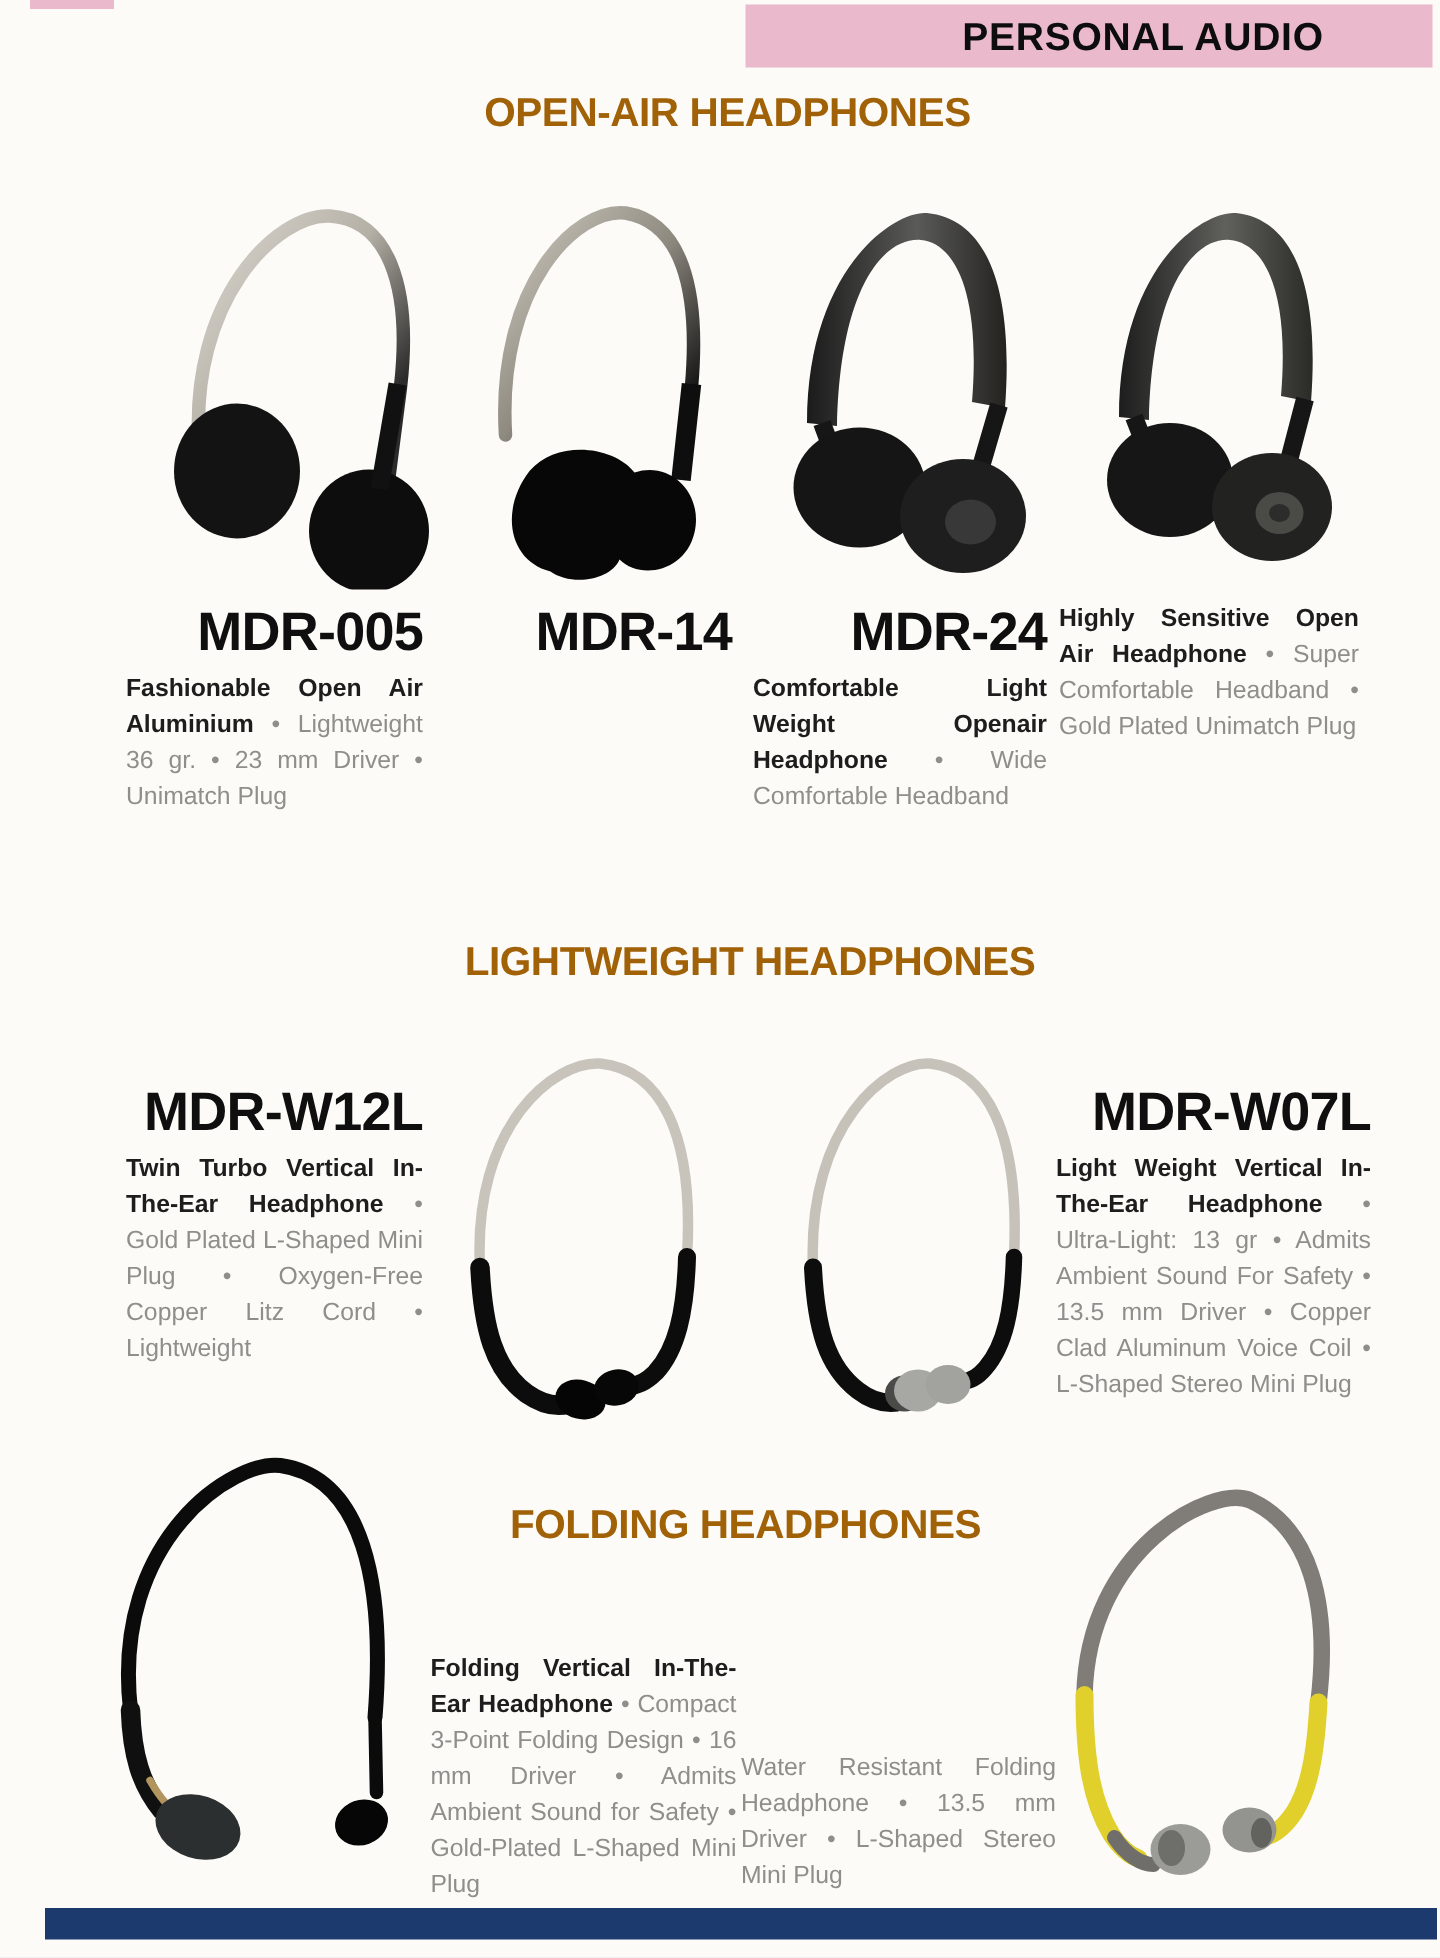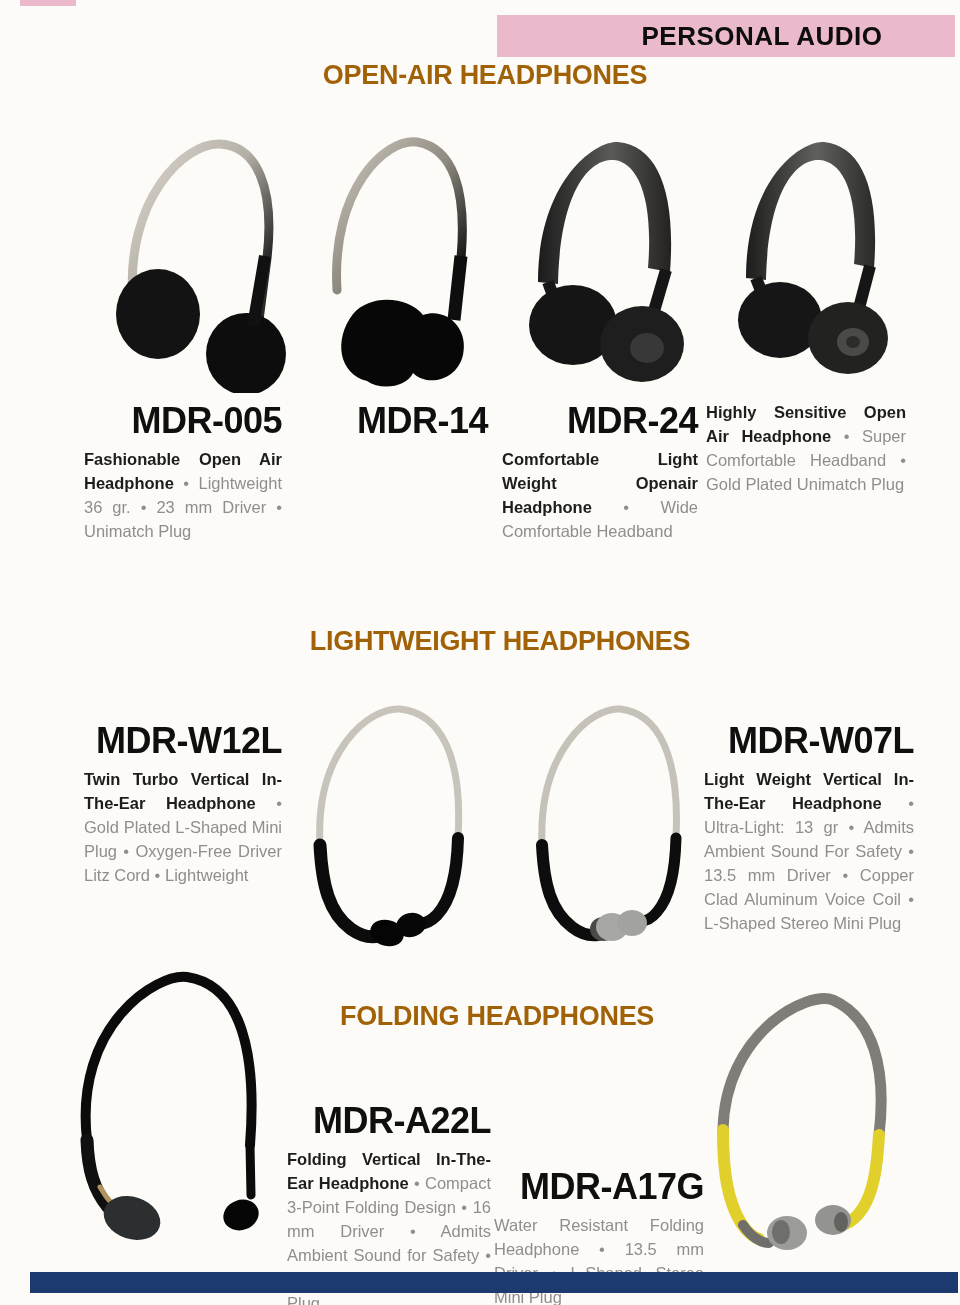--- a/index.html
+++ b/index.html
@@ -1,20 +1,20 @@
 <!DOCTYPE html>
 <html style="--pink: #eab9cb; --navy: #1c3a6e; --paper: #fcfbf8; --ink: #1d1d1d; --faded: #8f8e8b; --yellow: #e1cf2b;"><head>
 <meta charset="utf-8">
 <style>
   html,body{margin:0;padding:0;background:#e8e8e8;}
   .page{position:relative;width:960px;height:1305px;margin:0 auto;background:var(--paper,#fcfbf8);
         font-family:"Liberation Sans",sans-serif;overflow:hidden;}
   .pink-chip{position:absolute;left:20px;top:0;width:56px;height:6px;background:var(--pink,#eab9cb);}
   .banner{position:absolute;left:497px;top:3px;width:458px;height:42px;background:var(--pink,#eab9cb);
-          display:flex;align-items:center;justify-content:center;padding-left:72px;box-sizing:border-box;margin-top:12px;}
+          display:flex;align-items:center;justify-content:center;padding-left:72px;box-sizing:border-box;}
   .banner-label{font-size:26px;font-weight:bold;color:#0d0d0d;letter-spacing:.5px;white-space:nowrap;}
   .section-title{position:absolute;width:400px;text-align:center;font-size:27px;font-weight:bold;
                  color:#a16207;letter-spacing:-.3px;white-space:nowrap;}
   #title-openair{left:285px;top:60px;}
   #title-lightweight{left:300px;top:626px;}
   #title-folding{left:297px;top:1001px;}
   .product{position:absolute;}
   .model{margin:0 0 5px 0;font-size:36px;font-weight:700;letter-spacing:-.5px;color:#0f0f0f;white-space:nowrap;text-align:right;}
   .desc{margin:0;font-size:16.5px;line-height:24px;text-align:justify;}
   .desc .bold{font-weight:bold;color:var(--ink,#1d1d1d);}
@@ -100,41 +100,41 @@
       <path d="M142 134 L130 180" stroke="#161616" stroke-width="12"></path>
       <ellipse cx="52" cy="188" rx="42" ry="38" fill="#161616"></ellipse>
       <ellipse cx="120" cy="206" rx="40" ry="36" fill="#222220"></ellipse>
       <ellipse cx="125" cy="210" rx="16" ry="14" fill="#4a4a46"></ellipse>
       <ellipse cx="125" cy="210" rx="7" ry="6" fill="#2c2c2a"></ellipse>
     </svg>
   </div>
 
   <div class="product" style="left:84px;top:400px;width:198px">
     <h3 class="model">MDR-005</h3>
-    <p class="desc"><span class="bold">Fashionable Open Air Headphone</span> <span class="gray">• Lightweight 36 gr. • 23 mm Driver • Unimatch Plug</span></p>
+    <p class="desc"><span class="bold">Fashionable Open Air Aluminium</span> <span class="gray">• Lightweight 36 gr. • 23 mm Driver • Unimatch Plug</span></p>
   </div>
 
   <div class="product" style="left:290px;top:400px;width:198px">
     <h3 class="model">MDR-14</h3>
   </div>
 
   <div class="product" style="left:502px;top:400px;width:196px">
     <h3 class="model">MDR-24</h3>
     <p class="desc"><span class="bold">Comfortable Light Weight Openair Headphone</span> <span class="gray">• Wide Comfortable Headband</span></p>
   </div>
 
   <div class="product" style="left:706px;top:400px;width:200px">
     <p class="desc"><span class="bold">Highly Sensitive Open Air Headphone</span> <span class="gray">• Super Comfortable Headband • Gold Plated Unimatch Plug</span></p>
   </div>
 
   <div class="section-title" id="title-lightweight">LIGHTWEIGHT HEADPHONES</div>
 
   <div class="product" style="left:84px;top:720px;width:198px">
     <h3 class="model">MDR-W12L</h3>
-    <p class="desc"><span class="bold">Twin Turbo Vertical In-The-Ear Headphone</span> <span class="gray">• Gold Plated L-Shaped Mini Plug • Oxygen-Free Driver Litz Cord • Lightweight</span></p>
+    <p class="desc"><span class="bold">Twin Turbo Vertical In-The-Ear Headphone</span> <span class="gray">• Gold Plated L-Shaped Mini Plug • Oxygen-Free Copper Litz Cord • Lightweight</span></p>
   </div>
 
   <div class="photo" style="left:295px;top:695px;width:195px;height:255px">
     <svg viewBox="0 0 195 255">
       <path d="M25 150 C20 55 75 12 105 14 C145 18 168 60 163 143" fill="none" stroke="#c8c4bc" stroke-width="7" stroke-linecap="round"></path>
       <path d="M25 150 C27 190 34 218 56 234 C66 241 76 243 84 241" fill="none" stroke="#0c0c0c" stroke-width="13" stroke-linecap="round"></path>
       <ellipse cx="92" cy="238" rx="17" ry="13" fill="#050505" transform="rotate(15 92 238)"></ellipse>
       <path d="M163 143 C162 180 156 205 142 220 C136 226 130 229 124 229" fill="none" stroke="#0c0c0c" stroke-width="12" stroke-linecap="round"></path>
       <ellipse cx="116" cy="230" rx="15" ry="12" fill="#070707" transform="rotate(-12 116 230)"></ellipse>
     </svg>
@@ -163,26 +163,24 @@
       <path d="M35 185 C22 70 105 18 135 22 C190 30 205 100 198 190" fill="none" stroke="#0b0b0b" stroke-width="10" stroke-linecap="round"></path>
       <path d="M35 185 C36 215 42 235 56 252" fill="none" stroke="#101010" stroke-width="13" stroke-linecap="round"></path>
       <path d="M48 232 C56 246 64 254 72 258" fill="none" stroke="#b2945f" stroke-width="5" stroke-linecap="round"></path>
       <ellipse cx="80" cy="263" rx="29" ry="21" fill="#2b2f30" transform="rotate(18 80 263)"></ellipse>
       <path d="M198 190 L199 240" stroke="#0b0b0b" stroke-width="9" stroke-linecap="round"></path>
       <ellipse cx="189" cy="260" rx="18" ry="15" fill="#060606" transform="rotate(-20 189 260)"></ellipse>
     </svg>
   </div>
 
   <div class="product" style="left:287px;top:1100px;width:204px">
-    <h3 class="model">MDR-A22L</h3>
     <p class="desc"><span class="bold">Folding Vertical In-The-Ear Headphone</span> <span class="gray">• Compact 3-Point Folding Design • 16 mm Driver • Admits Ambient Sound for Safety • Gold-Plated L-Shaped Mini Plug</span></p>
   </div>
 
   <div class="product" style="left:494px;top:1166px;width:210px">
-    <h3 class="model">MDR-A17G</h3>
     <p class="desc"><span class="bold"></span> <span class="gray">Water Resistant Folding Headphone • 13.5 mm Driver • L-Shaped Stereo Mini Plug</span></p>
   </div>
 
   <div class="photo" style="left:693px;top:980px;width:225px;height:285px">
     <svg viewBox="0 0 225 285">
       <path d="M30 150 C32 52 115 10 140 20 C180 38 194 88 186 155" fill="none" stroke="#807d78" stroke-width="11" stroke-linecap="round"></path>
       <path d="M30 150 C30 190 34 220 48 243 C54 252 60 257 66 259" fill="none" stroke="#e1cf2b" stroke-width="12" stroke-linecap="round"></path>
       <path d="M50 245 C58 257 68 263 76 263" fill="none" stroke="#6f6e6a" stroke-width="10" stroke-linecap="round"></path>
       <ellipse cx="94" cy="253" rx="20" ry="17" fill="#9b9b98"></ellipse>
       <ellipse cx="88" cy="252" rx="9" ry="12" fill="#6e6e6b"></ellipse>

